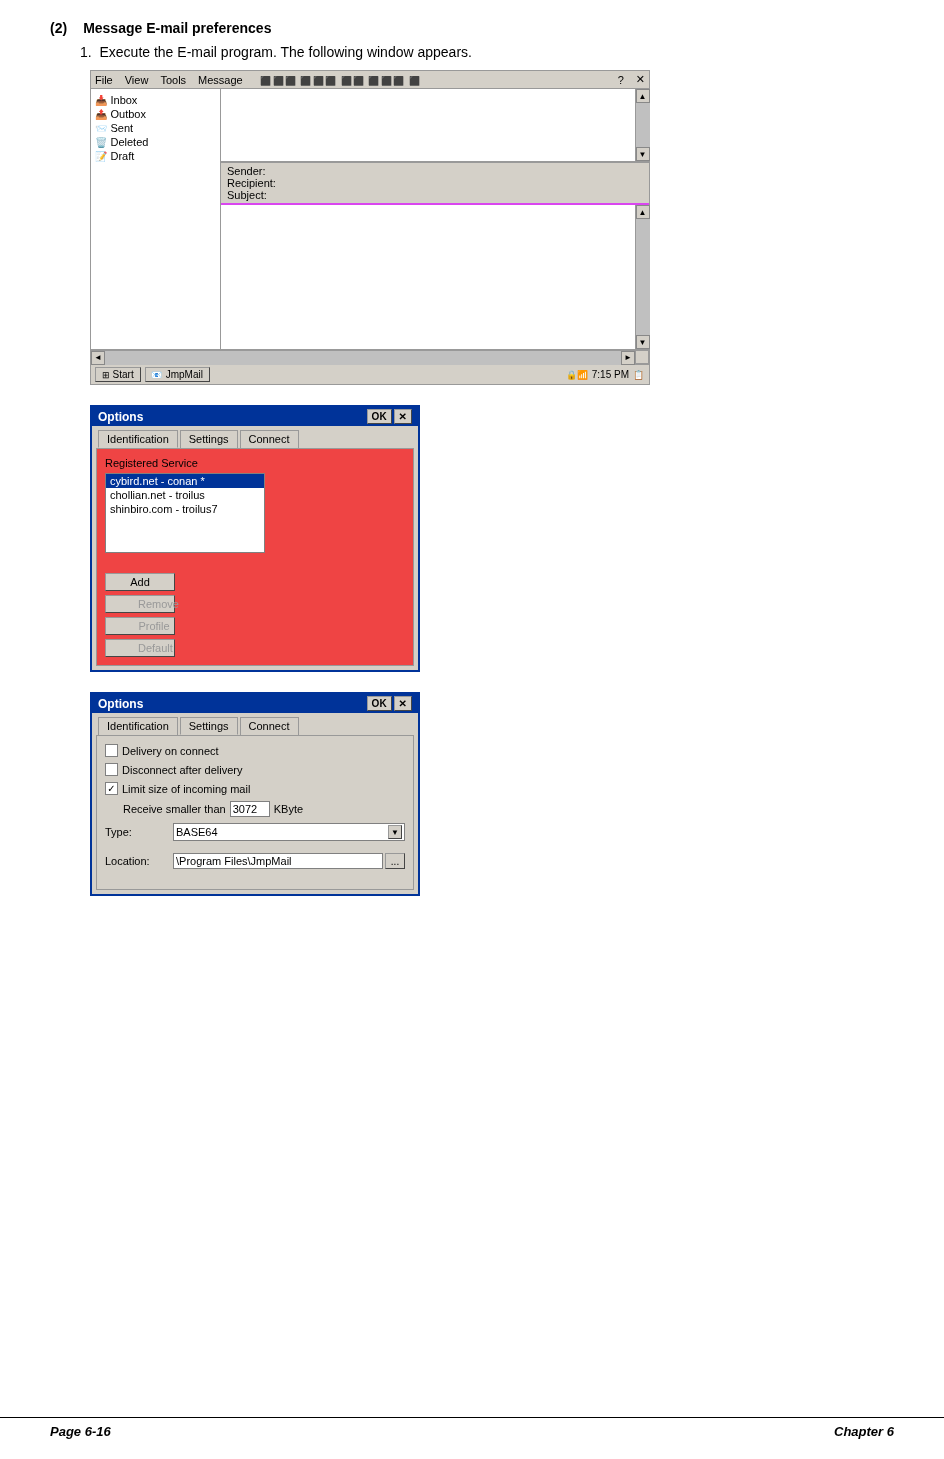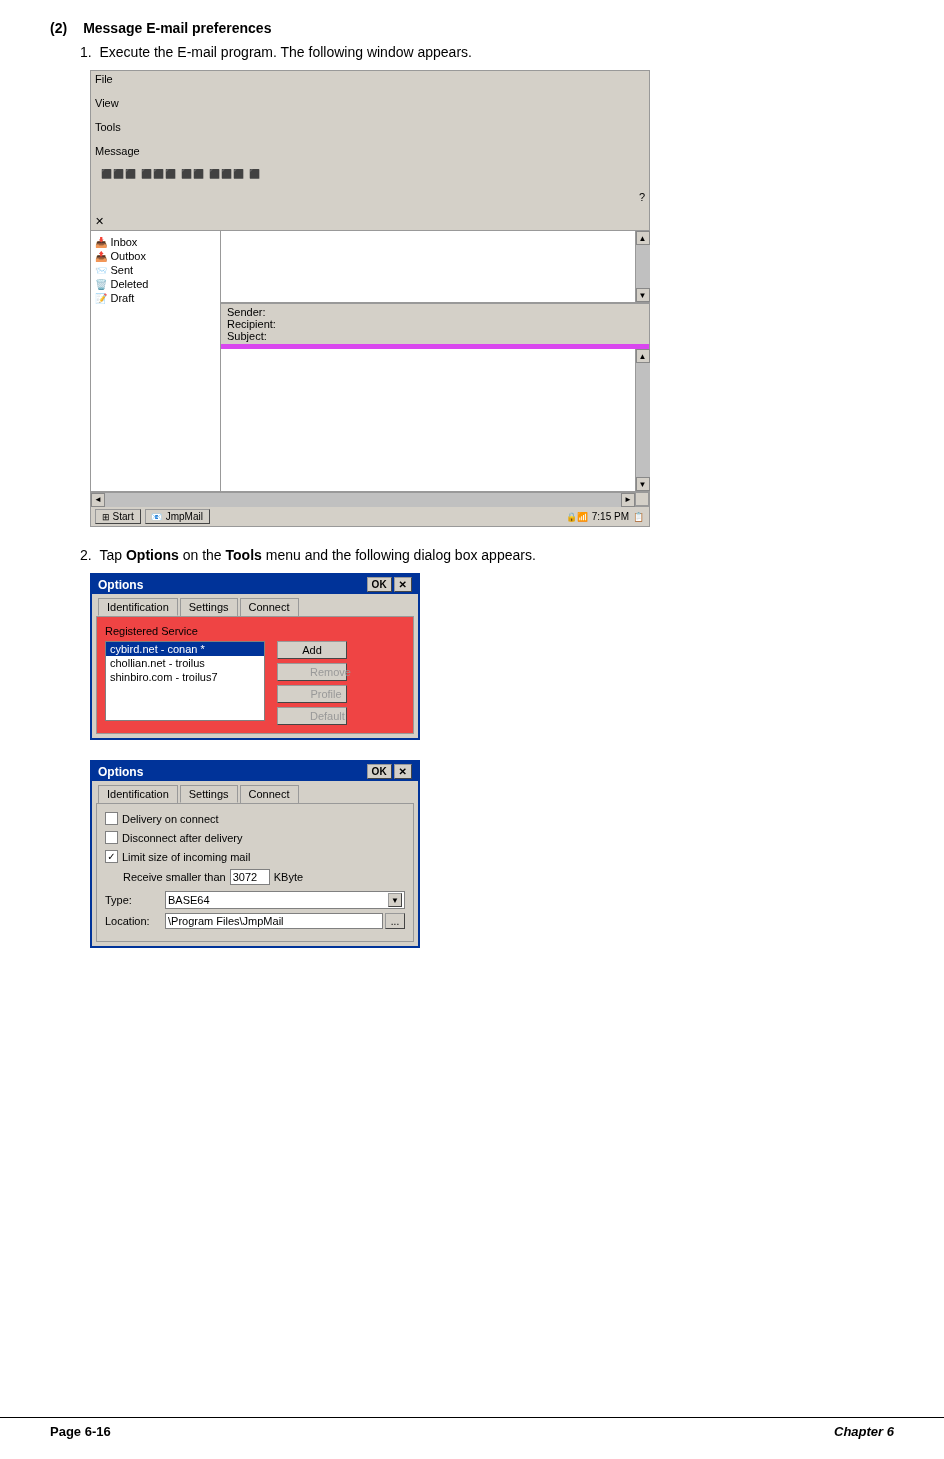--- a/index.html
+++ b/index.html
@@ -45,22 +45,21 @@
       margin-left: 10px;
     }
 
     .email-menubar {
       display: flex;
       background: #d4d0c8;
       padding: 2px 4px;
       font-size: 11px;
       gap: 12px;
       border-bottom: 1px solid #999;
-      align-items: flex-start;
-      flex-direction: column;
+      align-items: flex-end;
     }
 
     .email-menubar span {
       font-size: 11px;
     }
 
     .email-body {
       display: flex;
       height: 260px;
     }
@@ -83,21 +82,21 @@
 
     .email-preview-pane {
       flex: 1;
       display: flex;
       flex-direction: column;
     }
 
     .email-header-area {
       background: #d4d0c8;
       border-top: 1px solid #999;
-      border-bottom: 5px solid #d946ef;
+      border-bottom: 2px solid #d946ef;
       padding: 2px 6px;
       font-size: 11px;
     }
 
     .scrollbar-v {
       width: 14px;
       background: #d4d0c8;
       border-left: 1px solid #999;
       display: flex;
       flex-direction: column;
@@ -248,21 +247,22 @@
       background: #ef4444;
     }
 
     .registered-service-label {
       font-size: 11px;
       margin-bottom: 4px;
     }
 
     .service-list-area {
       display: flex;
-      gap: 12px;
+      gap: 20px;
+      flex-direction: column;
     }
 
     .service-listbox {
       width: 160px;
       border: 1px solid #808080;
       background: #fff;
       height: 80px;
       font-size: 11px;
       overflow: hidden;
     }
@@ -351,22 +351,23 @@
       border: 1px solid #808080;
       background: #fff;
       font-size: 11px;
       padding: 1px 2px;
       margin: 0 4px;
     }
 
     .settings-field-row {
       display: flex;
       align-items: center;
-      margin-bottom: 4px;
-      font-size: 11px;
+      margin-bottom: 12px;
+      font-size: 11px;
+      gap: 8px;
     }
 
     .field-label {
       width: 60px;
       font-size: 11px;
     }
 
     .dropdown-input {
       flex: 1;
       border: 1px solid #808080;
@@ -417,20 +418,21 @@
       right: 0;
       display: flex;
       justify-content: space-between;
       padding: 0 50px;
       border-top: 1px solid #000;
       padding-top: 6px;
     }
 
     .footer-page {
       font-size: 13px;
+      font-style: italic;
       font-weight: bold;
     }
 
     .footer-chapter {
       font-size: 13px;
       font-style: italic;
       font-weight: bold;
     }
 
     .section-header {
@@ -552,23 +554,20 @@
         <div class="statusbar-time">
           <span style="font-size:9px;">🔒📶</span>
           <span>7:15 PM</span>
           <span style="font-size:9px; margin-left:2px;">📋</span>
         </div>
       </div>
     </div>
   </div>
 
   <div class="step" style="margin-top:20px;">
-    <div class="step-text">
-      <span>2.</span>&nbsp;&nbsp;Tap <b>Options</b> on the <b>Tools</b> menu and the following dialog box appears.
-    </div>
 
     <div class="options-dialog">
 
       <div class="dialog-titlebar">
         <span>Options</span>
         <div class="dialog-title-btns">
           <div class="dialog-btn-ok">OK</div>
           <div class="dialog-btn-x">✕</div>
         </div>
       </div>

